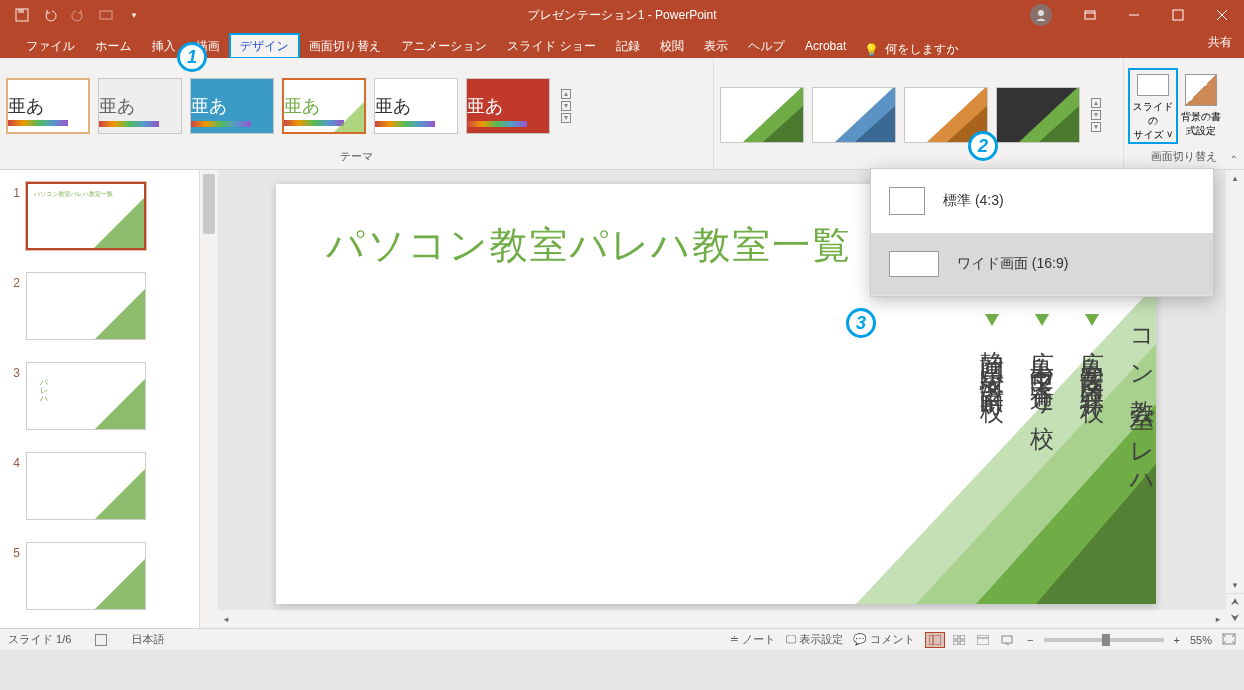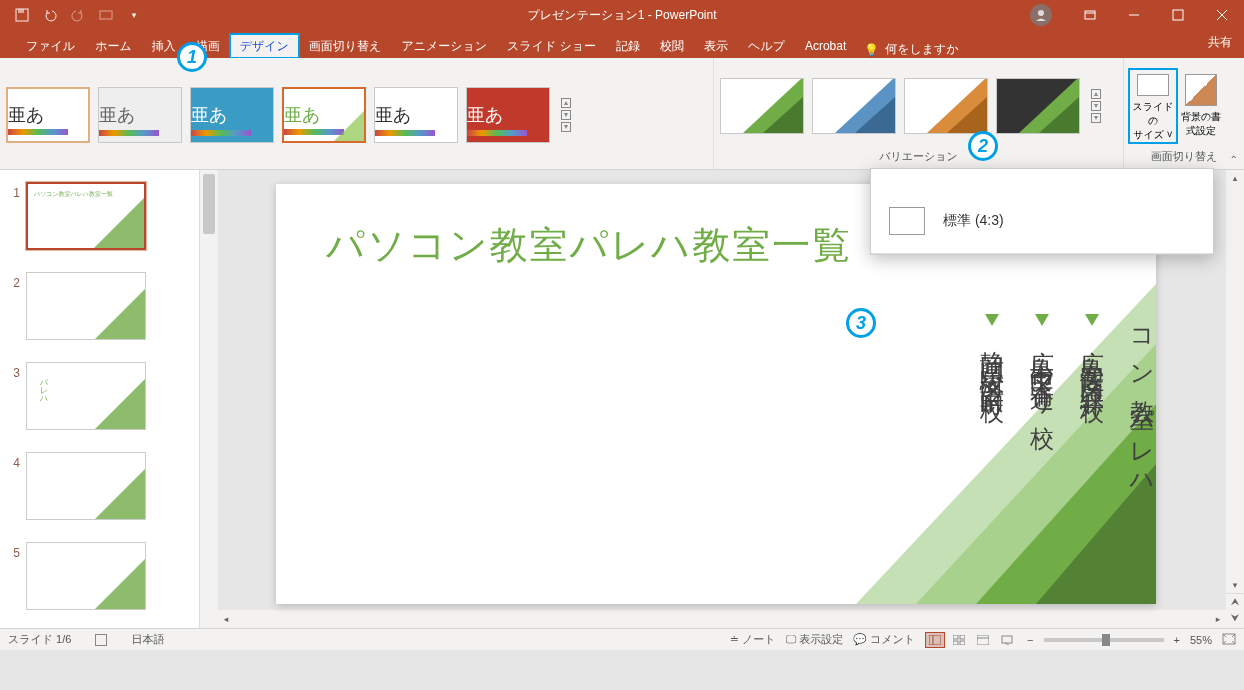--- a/index.html
+++ b/index.html
@@ -59,21 +59,21 @@
 .slide { width:880px; height:420px; background:#fff; box-shadow:0 2px 8px rgba(0,0,0,.2); position:relative; overflow:hidden;}
 .slide-title { position:absolute; top:36px; left:50px; font-size:38px; color:#70ad47; letter-spacing:2px;}
 .slide-green { position:absolute; right:0; bottom:0; width:360px; height:320px;}
 .vtext-group { position:absolute; top:130px; left:700px; display:flex; gap:18px;}
 .vtext { writing-mode: vertical-rl; font-size:24px; color:#404040; letter-spacing:6px;}
 .vmarker { width:0;height:0;border-left:7px solid transparent;border-right:7px solid transparent;border-top:12px solid #70ad47; margin:0 auto 6px;}
 .vcol{display:flex;flex-direction:column;align-items:center;}
 
 
 .menu { position:absolute; right:12px; top:-2px; width:344px; background:#fff; box-shadow:0 4px 16px rgba(0,0,0,.25); border:1px solid #ccc; z-index:50;}
-.menu-item { display:flex; align-items:center; padding:18px 18px; font-size:14px; color:#333; gap:18px;margin-top:20px;}
+.menu-item { display:flex; align-items:center; padding:18px 18px; font-size:14px; color:#333; gap:18px;}
 .menu-item.sel { background:#d9d9d9;}
 .menu-item.hi { outline:2px solid #00a0e9; outline-offset:-2px;}
 .menu-box { width:44px; height:30px; border:1px solid #999; background:#fff;}
 .menu-divider{height:1px;background:#e1e1e1;}
 
 
 .right-scroll{width:18px;background:#f3f2f1;display:flex;flex-direction:column;}
 .right-scroll .arrow{height:16px;display:flex;align-items:center;justify-content:center;font-size:9px;color:#666;}
 .right-scroll .track{flex:1;}
 .nav-btns{display:flex;flex-direction:column;align-items:center;gap:2px;padding:2px 0;border-top:1px solid #ddd;}
@@ -216,20 +216,21 @@
       <div class="theme-thumb" style="background:#c0392b;">
           <span class="theme-big" style="color:#fff;">亜あ</span>
           <div class="theme-strip"></div>
         </div>
       <div class="gallery-more">
           <div>▴</div>
           <div>▾</div>
           <div>▾</div>
         </div>
     </div>
+    <div class="group-label">テーマ</div>
   </div>
   <div class="ribbon-group" style="width:410px;">
     <div class="group-items">
       <div class="var-thumb">
           <svg class="var-tri" viewBox="0 0 60 56">
             <polygon points="60,0 60,56 0,56" fill="#70ad47"></polygon>
             <polygon points="60,20 60,56 20,56" fill="#4a7a2e"></polygon>
           </svg>
         </div>
       <div class="var-thumb">
@@ -249,21 +250,20 @@
             <polygon points="60,0 60,56 0,56" fill="#70ad47"></polygon>
             <polygon points="60,20 60,56 20,56" fill="#4a7a2e"></polygon>
           </svg>
         </div>
       <div class="gallery-more">
           <div>▴</div>
           <div>▾</div>
           <div>▾</div>
         </div>
     </div>
-    <div class="group-label">バリエーション</div>
   </div>
   <div class="ribbon-group" style="width:120px;border-right:none;">
     <div class="group-items userset">
       <div class="userset-btn hi">
         <div class="icon-box"></div>
         <span>スライドの</span>
           <span>サイズ ˅</span>
       </div>
       <div class="userset-btn">
         <div class="icon-box" style="background:linear-gradient(135deg,#fff 50%,#c85 50%);"></div>
@@ -355,20 +355,24 @@
             </div>
         </div>
       </div>
     </div>
 
     <div class="menu">
       <div class="menu-item">
         <div class="menu-box" style="width:36px;height:28px;"></div>
         <span>標準 (4:3)</span>
       </div>
+      <div class="menu-item sel">
+        <div class="menu-box" style="width:50px;height:26px;"></div>
+        <span>ワイド画面 (16:9)</span>
+      </div>
       <div class="menu-divider"></div>
     </div>
 
     <div class="hscroll">
         <div class="arrow">◂</div>
         <div class="track"></div>
         <div class="arrow">▸</div>
       </div>
   </div>
 

